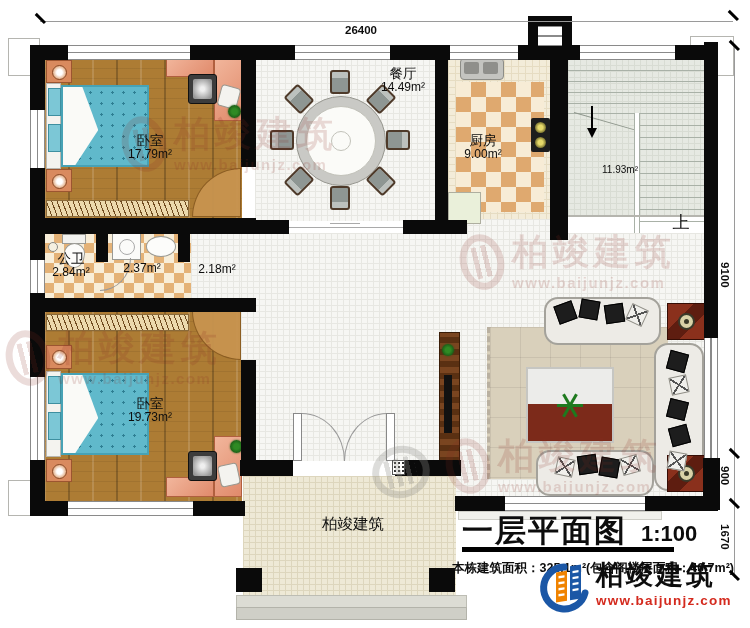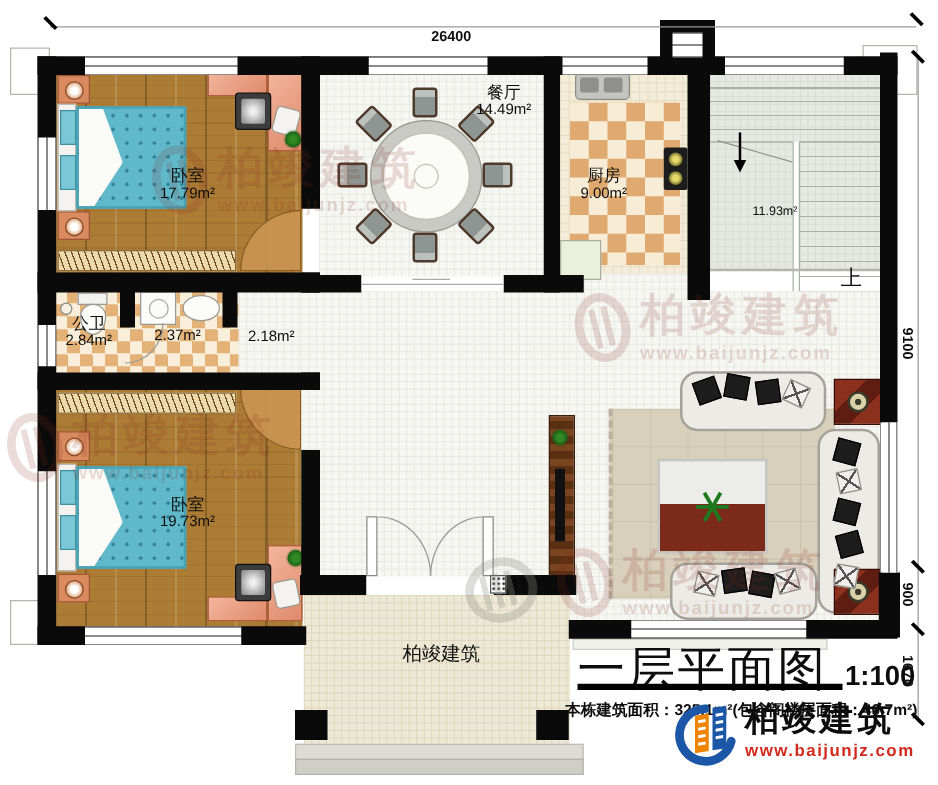--- a/index.html
+++ b/index.html
@@ -60,21 +60,21 @@
   .wmg::before{content:"";position:absolute;inset:5px 7px;background:repeating-linear-gradient(90deg,currentColor 0 5px,transparent 5px 10px)}
   .wmn{font-size:36px;font-weight:bold;letter-spacing:5px;line-height:1}
   .wmu{font-size:15px;font-weight:bold;letter-spacing:1.5px;margin-top:4px}
   
   .dimline{position:absolute;background:#9a9a9a;z-index:50}
   .tick{position:absolute;width:13px;height:2.5px;background:#000;transform:rotate(45deg);z-index:51}
   .dimtxt{position:absolute;z-index:51;font-weight:bold;font-size:11.5px}
   .vtxt{writing-mode:vertical-rl}
   .note{position:absolute;z-index:48;font-weight:bold;font-size:13.5px;white-space:nowrap}
   .ttl{position:absolute;z-index:48;display:flex;align-items:baseline;gap:14px}
-  .ttl .big{font-size:38px;font-weight:normal;letter-spacing:2px}
+  .ttl .big{font-size:31px;font-weight:bold;letter-spacing:2px}
   .ttl .scale{font-size:22px;font-weight:bold}
   .logo{position:absolute;z-index:49;display:flex;align-items:flex-start;gap:6px}
   .logo-name{font-size:27px;font-weight:bold;letter-spacing:3px;color:#0c0c0c;line-height:1}
   .logo-url{font-size:13.5px;font-weight:bold;letter-spacing:1.2px;color:#d42a1e;margin-top:4px}
 </style>
 </head>
 <body>
 
 <div class="page">
 

